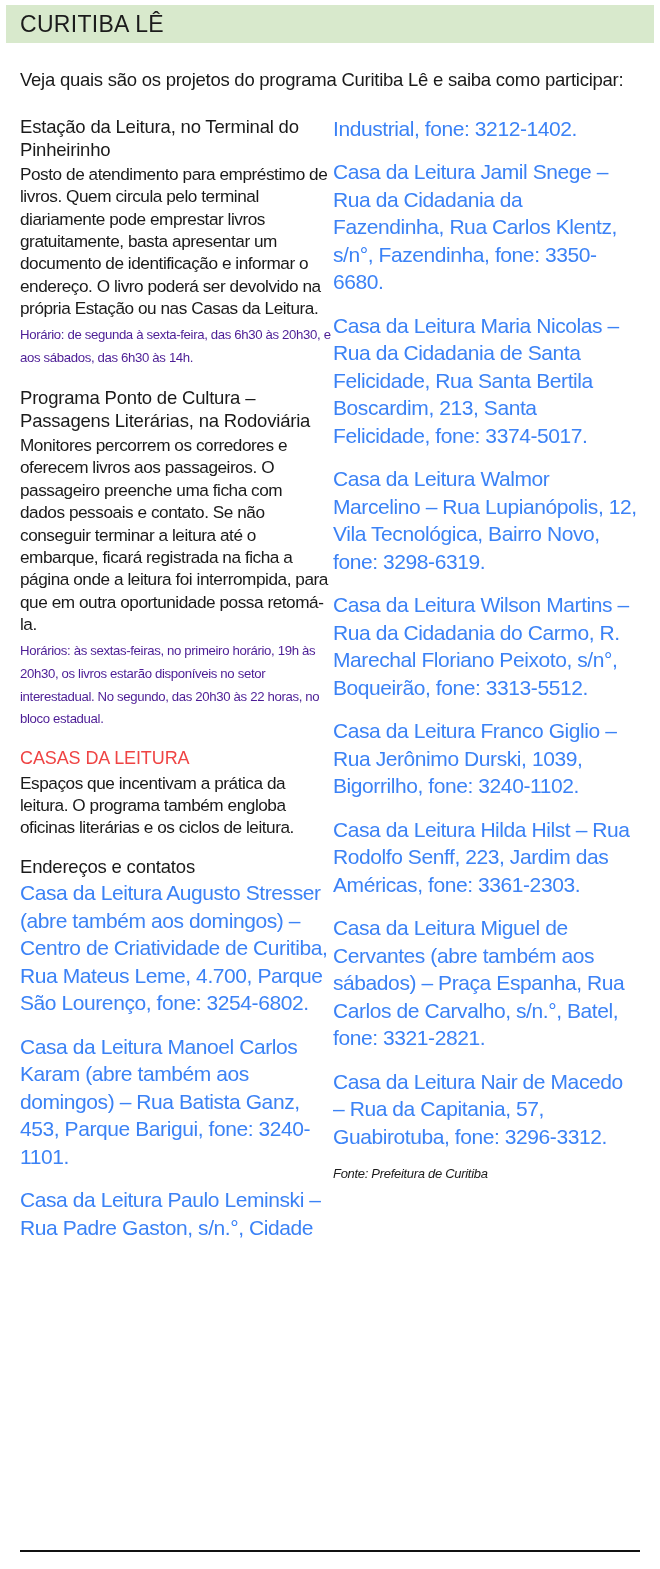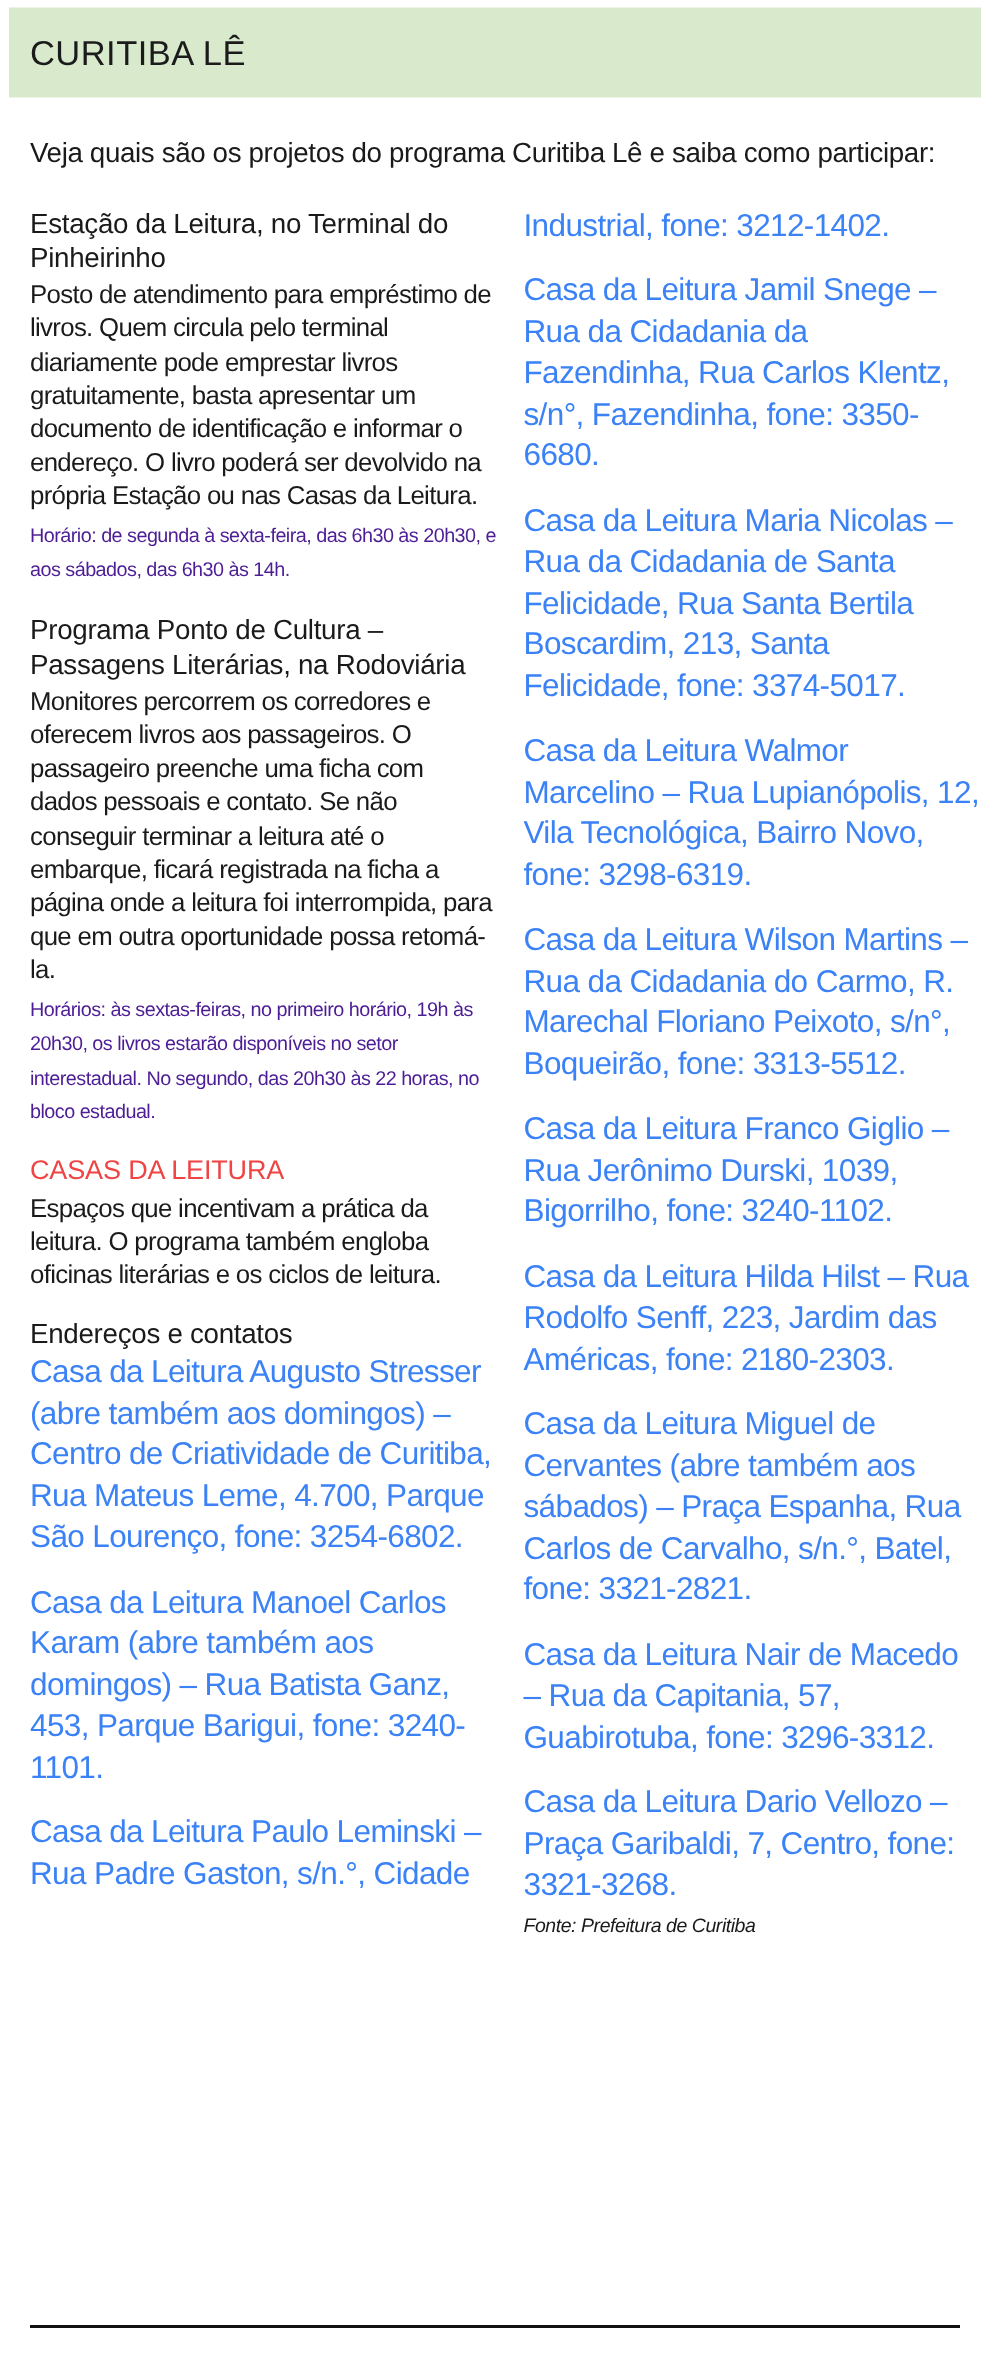--- a/index.html
+++ b/index.html
@@ -17,21 +17,21 @@
   }
   .page {
     width: 660px;
     height: 1569px;
     box-sizing: border-box;
     background: #ffffff;
     position: relative;
   }
   .header-bar {
     background: #d8e9cc;
-    height: 60px;
+    height: 38px;
     margin: 5px 6px 0 6px;
     display: flex;
     align-items: center;
     padding-left: 14px;
     box-sizing: border-box;
   }
   .header-title {
     font-size: 23px;
     letter-spacing: 0.3px;
     color: #1b1b1b;
@@ -40,21 +40,21 @@
   .intro {
     margin: 24px 20px 0 20px;
     font-size: 18.5px;
     line-height: 1.38;
     letter-spacing: -0.25px;
     color: #1a1a1a;
   }
   .columns {
     display: flex;
     margin: 22px 14px 0 20px;
-    gap: 18px;
+    gap: 2px;
   }
   .col {
     width: 311px;
     flex: 0 0 311px;
   }
   .col-right {
     width: 305px;
     flex: 0 0 305px;
   }
   .blk {
@@ -176,30 +176,29 @@
       <div class="blk gap">
         <p class="entry">Casa da Leitura Walmor Marcelino – Rua Lupianópolis, 12, Vila Tecnológica, Bairro Novo, fone: 3298-6319.</p>
       </div>
       <div class="blk gap">
         <p class="entry">Casa da Leitura Wilson Martins – Rua da Cidadania do Carmo, R. Marechal Floriano Peixoto, s/n°, Boqueirão, fone: 3313-5512.</p>
       </div>
       <div class="blk gap">
         <p class="entry">Casa da Leitura Franco Giglio – Rua Jerônimo Durski, 1039, Bigorrilho, fone: 3240-1102.</p>
       </div>
       <div class="blk gap">
-        <p class="entry">Casa da Leitura Hilda Hilst – Rua Rodolfo Senff, 223, Jardim das Américas, fone: 2180-2303.</p>
+        <p class="entry">Casa da Leitura Hilda Hilst – Rua Rodolfo Senff, 223, Jardim das Américas, fone: 3361-2303.</p>
       </div>
       <div class="blk gap">
         <p class="entry">Casa da Leitura Miguel de Cervantes (abre também aos sábados) – Praça Espanha, Rua Carlos de Carvalho, s/n.°, Batel, fone: 3321-2821.</p>
       </div>
       <div class="blk gap">
         <p class="entry">Casa da Leitura Nair de Macedo – Rua da Capitania, 57, Guabirotuba, fone: 3296-3312.</p>
       </div>
       <div class="blk gap">
-        <p class="entry">Casa da Leitura Dario Vellozo – Praça Garibaldi, 7, Centro, fone: 3321-3268.</p>
         <p class="source">Fonte: Prefeitura de Curitiba</p>
       </div>
 
     </div>
 
   </div>
 
   <div class="rule"></div>
 
 </div>

